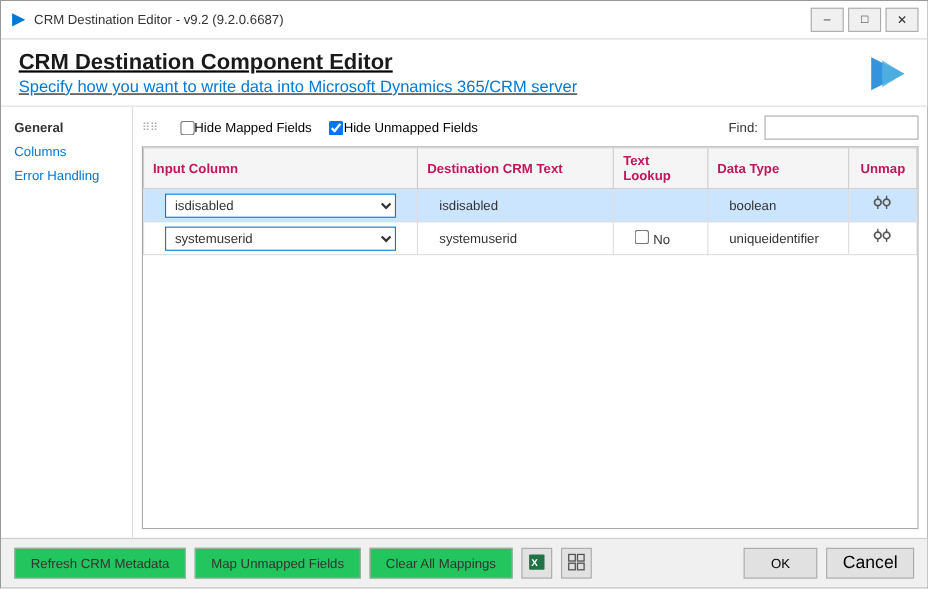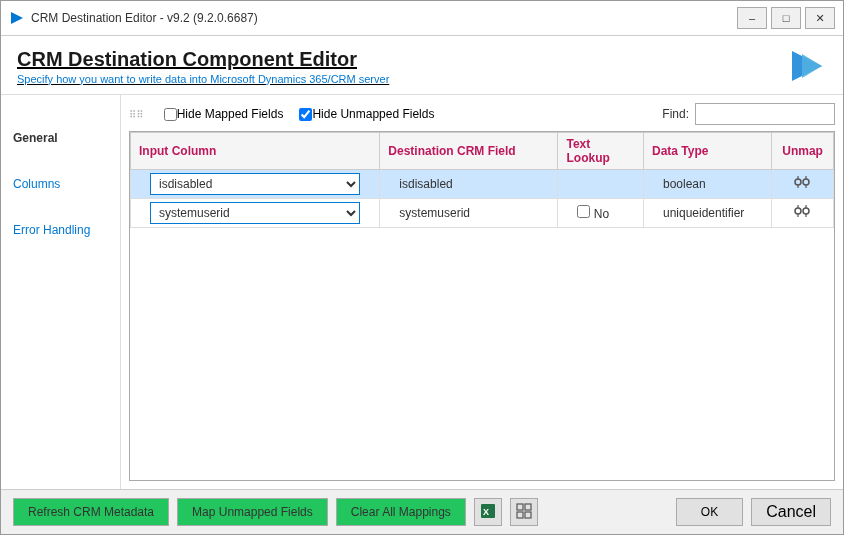--- a/index.html
+++ b/index.html
@@ -64,21 +64,21 @@
       justify-content: space-between;
       text-decoration: underline;
     }
     .header-left {}
     .header-title {
       font-size: 20px;
       font-weight: 600;
       color: #1a1a1a;
     }
     .header-subtitle {
-      font-size: 11px;
+      font-size: 15px;
       color: #0078d4;
       margin-top: 2px;
     }
     .header-logo {
       width: 40px;
       height: 40px;
     }
 
     .content {
       display: flex;
@@ -89,21 +89,20 @@
       width: 120px;
       background: #fff;
       border-right: 1px solid #ddd;
       padding: 8px 0;
     }
     .sidebar-item {
       padding: 4px 12px;
       font-size: 12px;
       color: #0078d4;
       cursor: pointer;
-      margin-top: 24px;
     }
     .sidebar-item.active { font-weight: 600; color: #333; }
 
     .main-panel {
       flex: 1;
       display: flex;
       flex-direction: column;
       background: #fff;
       padding: 8px;
     }
@@ -320,21 +319,21 @@
       </div>
 
       <div class="grid-container">
         <table>
           <thead>
             <tr>
               <th class="col-input">
                 <span>Input Column</span>
               </th>
               <th class="col-dest">
-                <span>Destination CRM Field</span>
+                <span>Destination CRM Text</span>
               </th>
               <th class="col-text">
                 <span>Text Lookup</span>
               </th>
               <th class="col-dtype">
                 <span>Data Type</span>
               </th>
               <th class="col-unmap">
                 <span>Unmap</span>
               </th>

